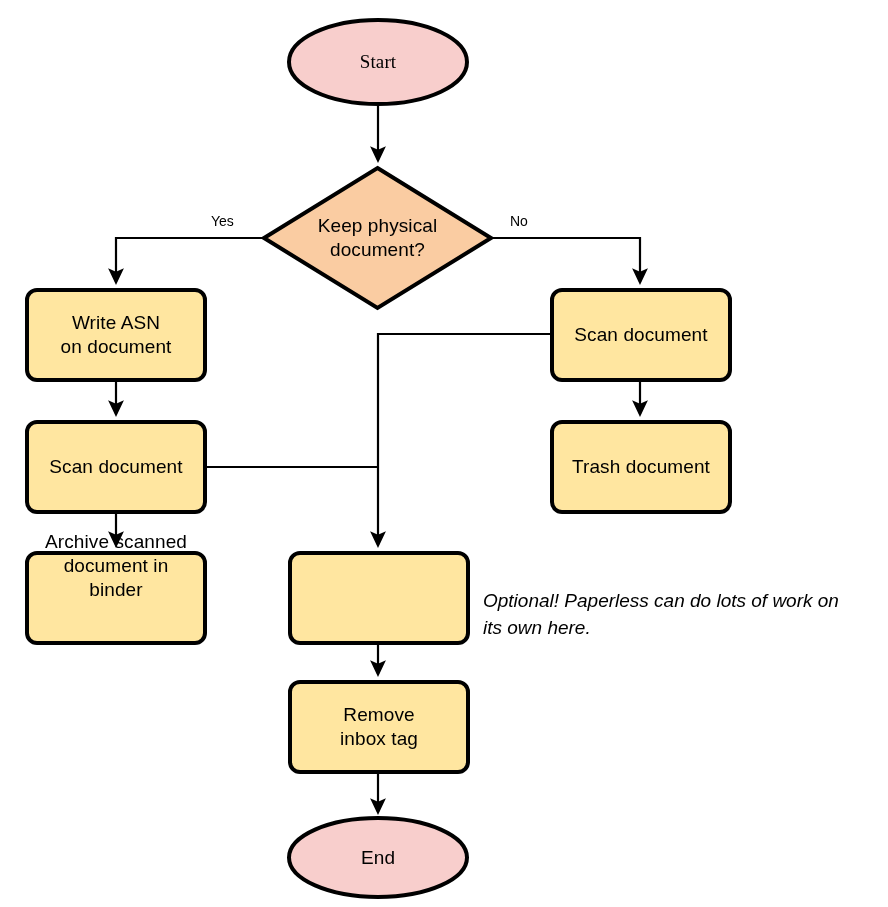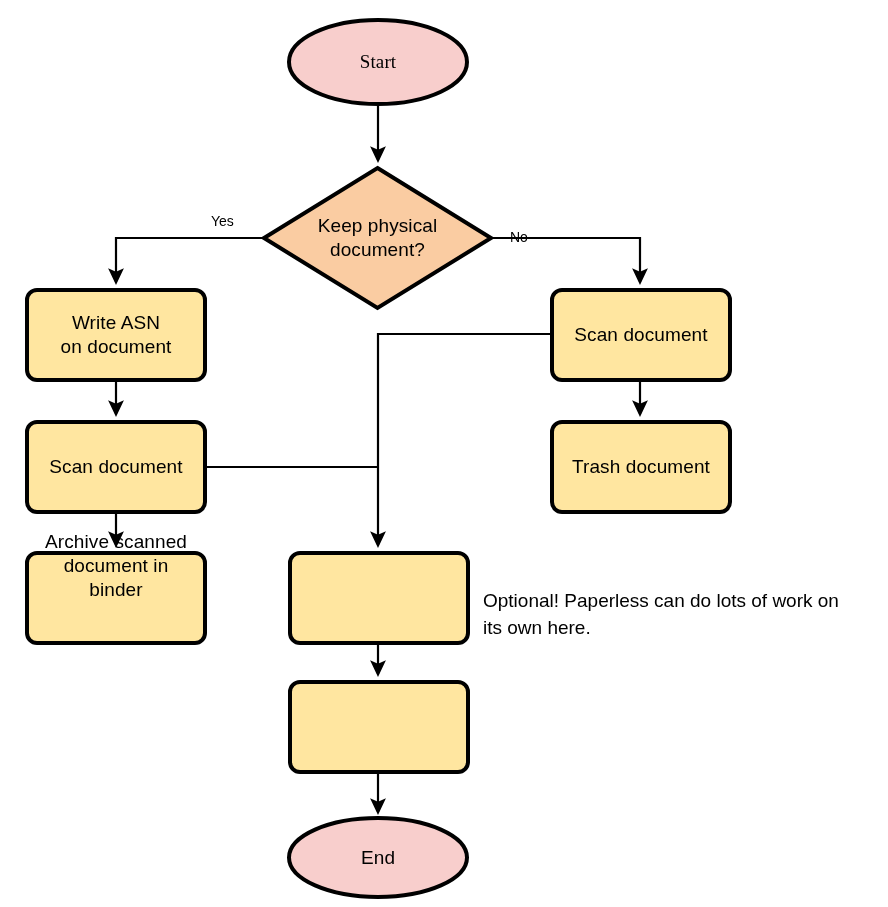--- a/index.html
+++ b/index.html
@@ -45,20 +45,21 @@
     color: #000000;
     font-family: "Liberation Sans", sans-serif;
     font-size: 14px;
     line-height: 20px;
     white-space: nowrap;
   }
   .note-text {
     position: absolute;
     color: #000000;
     font-family: "Liberation Sans", sans-serif;
+    font-style: italic;
     font-size: 19px;
     line-height: 27px;
     white-space: pre-line;
     text-align: left;
   }
 </style>
 </head>
 <body>
 
 <div id="flow-root">
@@ -126,23 +127,25 @@
 
   <div class="node-label" style="left:27px; top:521px; width:178px; height:90px;">Archive scanned
 document in
 binder</div>
 
   <div class="node-label" style="left:552px; top:290px; width:178px; height:90px;">Scan document</div>
 
   <div class="node-label" style="left:552px; top:422px; width:178px; height:90px;">Trash document</div>
 
 
+  <div class="node-label" style="left:290px; top:682px; width:178px; height:90px;">Remove
+inbox tag</div>
 
   <div class="node-label" style="left:289px; top:818px; width:178px; height:79px;">End</div>
 
   <div class="edge-label" style="left:211px; top:211px;">Yes</div>
 
-  <div class="edge-label" style="left:510px; top:211px;margin-top:16px;">No</div>
+  <div class="edge-label" style="left:510px; top:211px;">No</div>
 
   <div class="note-text" style="left:483px; top:587px; width:400px;">Optional! Paperless can do lots of work on
 its own here.</div>
 
 </div>
 
 </body></html>

